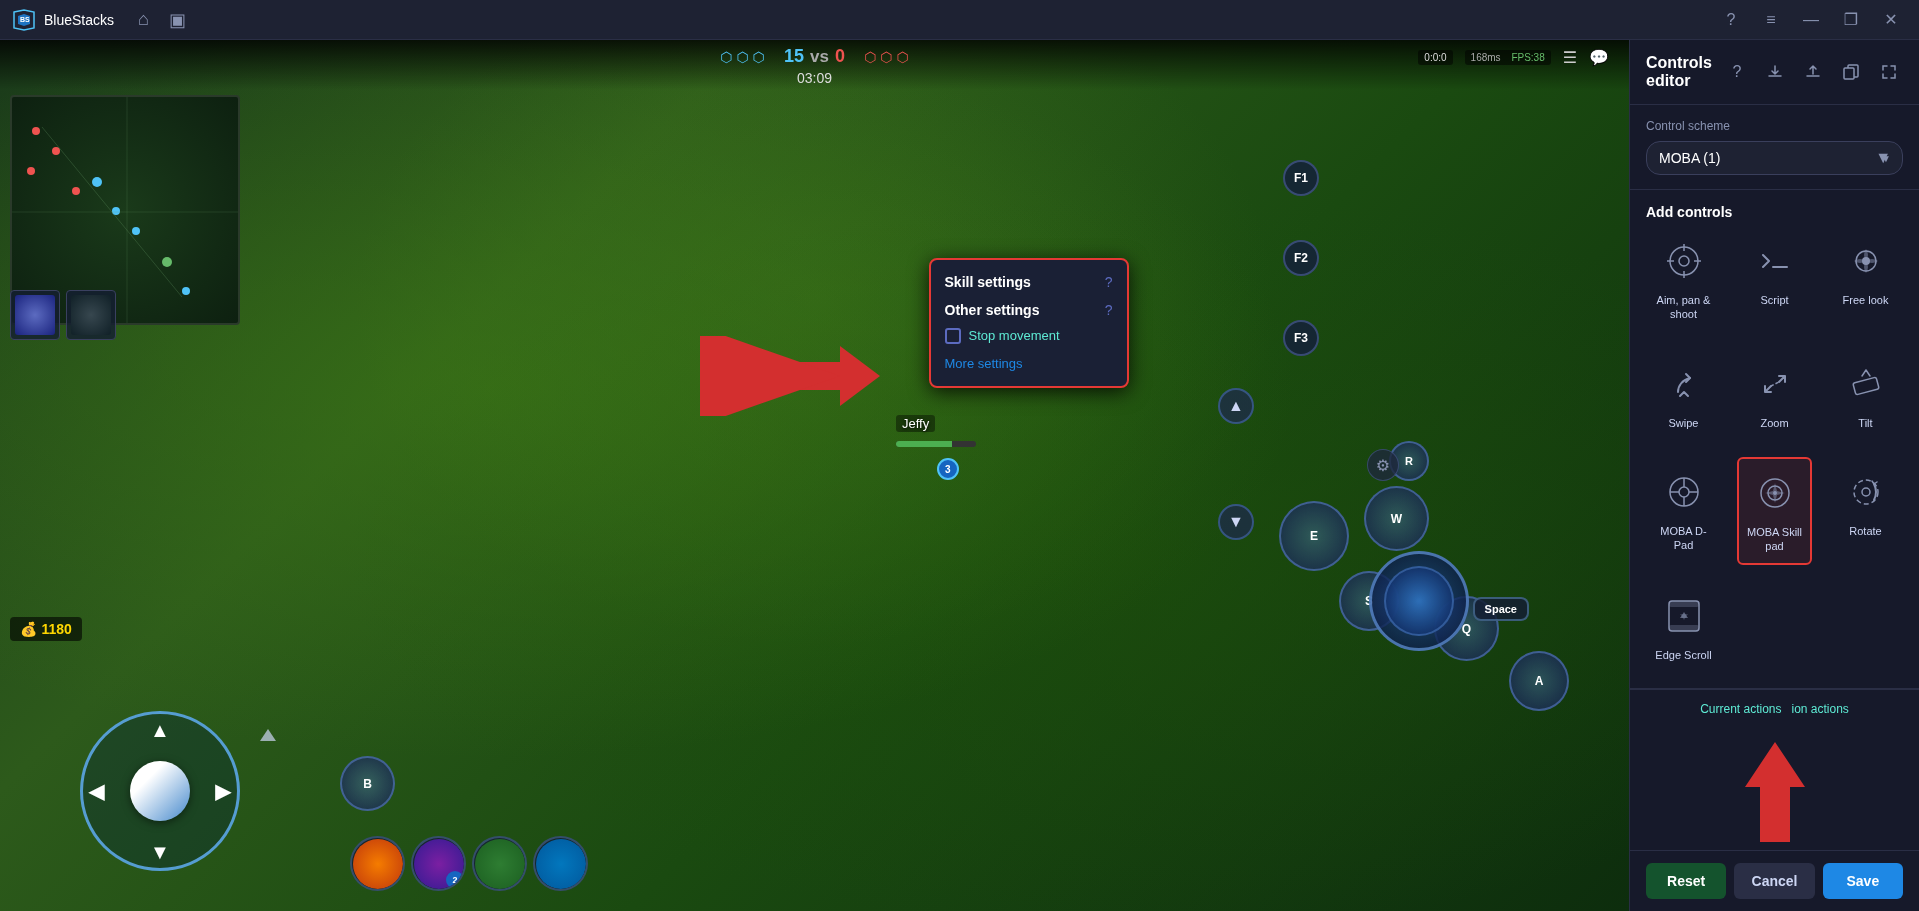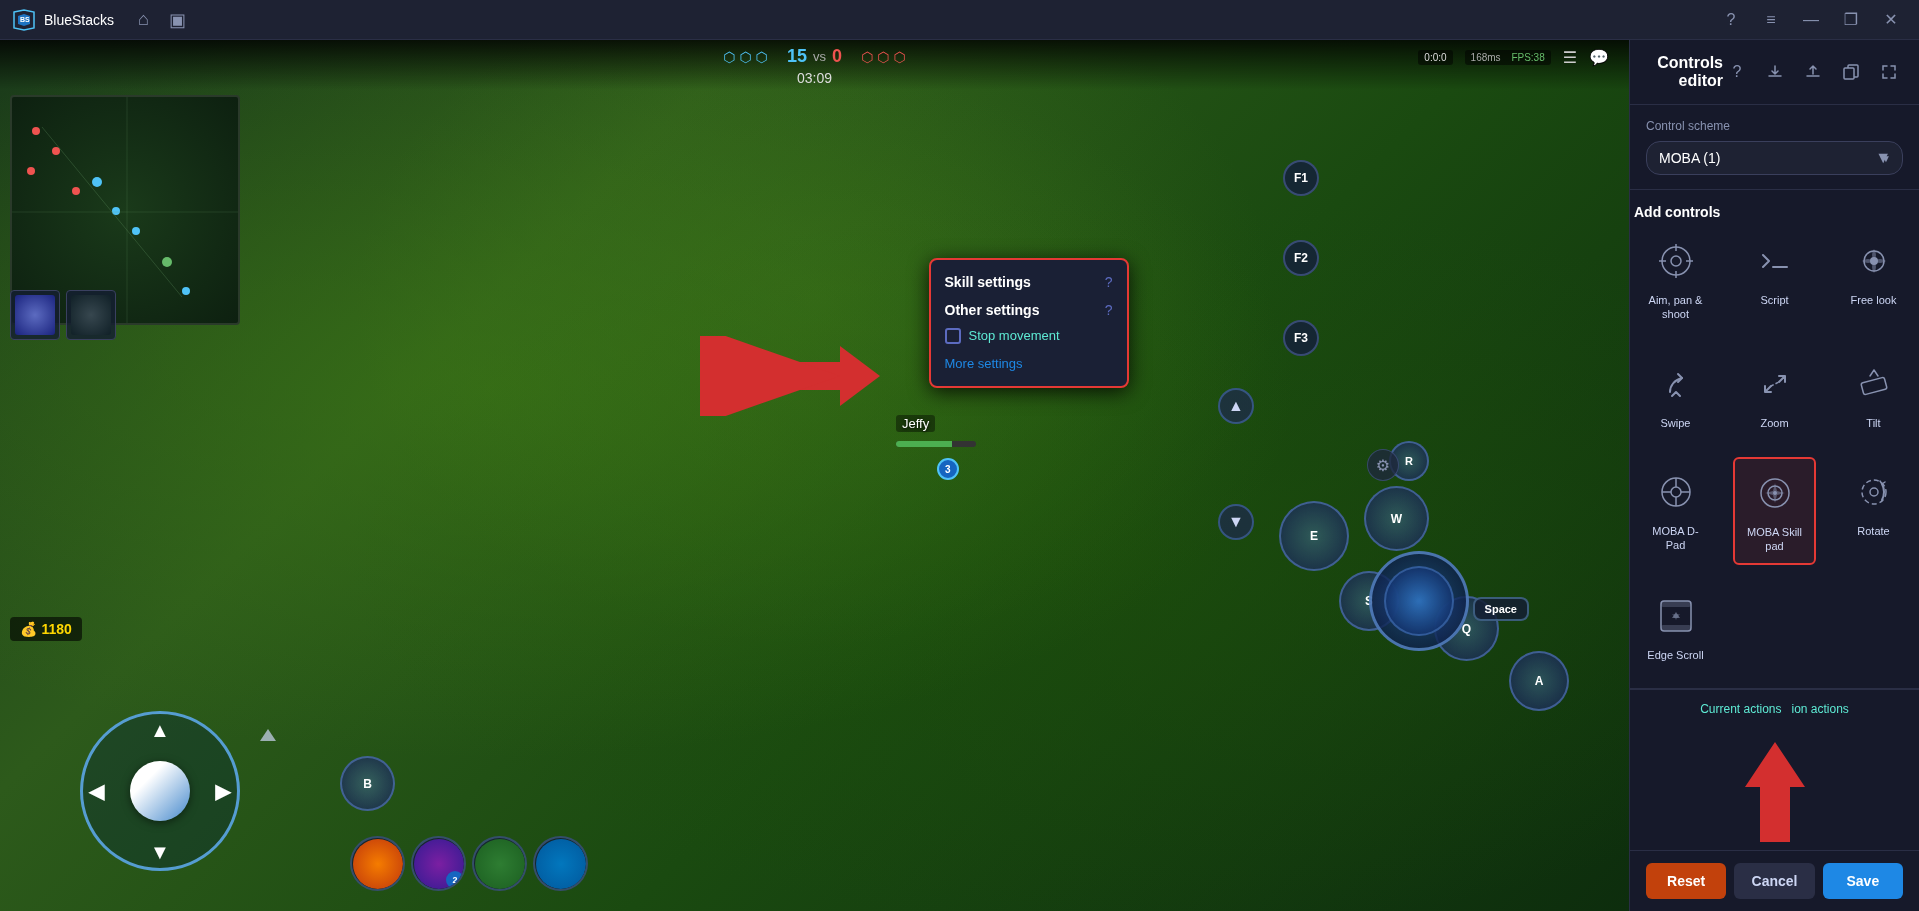--- a/index.html
+++ b/index.html
@@ -95,21 +95,21 @@
       position: absolute;
       left: 50%;
       transform: translateX(-50%);
       display: flex;
       align-items: center;
       gap: 8px;
       color: white;
       font-size: 13px;
     }
     .score-blue { color: #4fc3f7; font-size: 18px; font-weight: bold; }
-    .score-vs { color: #aaa; font-size: 13px; }
+    .score-vs { color: #aaa; font-size: 17px; font-weight: bold; }
     .score-red { color: #ef5350; font-size: 18px; font-weight: bold; }
     .hud-timer {
       color: #ddd;
       font-size: 14px;
       font-weight: 400;
       margin-top: 2px;
       text-align: center;
     }
     .hud-right {
       position: absolute;
@@ -377,21 +377,20 @@
       flex-direction: column;
       flex-shrink: 0;
       overflow-y: auto;
     }
     .panel-header {
       padding: 14px 16px;
       border-bottom: 1px solid #2a2e45;
       display: flex;
       align-items: center;
       justify-content: space-between;
-      text-align: right;
     }
     .panel-title {
       color: #ffffff;
       font-size: 16px;
       font-weight: 600;
     }
     .panel-header-icons {
       display: flex;
       align-items: center;
       gap: 10px;
@@ -442,21 +441,21 @@
       right: 12px;
       top: 50%;
       transform: translateY(-50%);
       color: #8892b0;
       font-size: 10px;
       pointer-events: none;
     }
 
     
     .add-controls-section {
-      padding: 14px 4px;
+      padding: 14px 16px;
       border-bottom: 1px solid #2a2e45;
     }
     .add-controls-title {
       color: #ffffff;
       font-size: 14px;
       font-weight: 600;
       margin-bottom: 6px;
     }
     .add-controls-desc {
       color: #8892b0;
@@ -523,21 +522,21 @@
     .footer-btn {
       flex: 1;
       padding: 10px;
       border-radius: 6px;
       border: none;
       font-size: 14px;
       font-weight: 600;
       cursor: pointer;
     }
     .footer-btn.reset {
-      background: #c2410c;
+      background: #14532d;
       color: white;
     }
     .footer-btn.cancel {
       background: #2a2e45;
       color: #cdd6f4;
     }
     .footer-btn.save {
       background: #1e88e5;
       color: white;
     }

